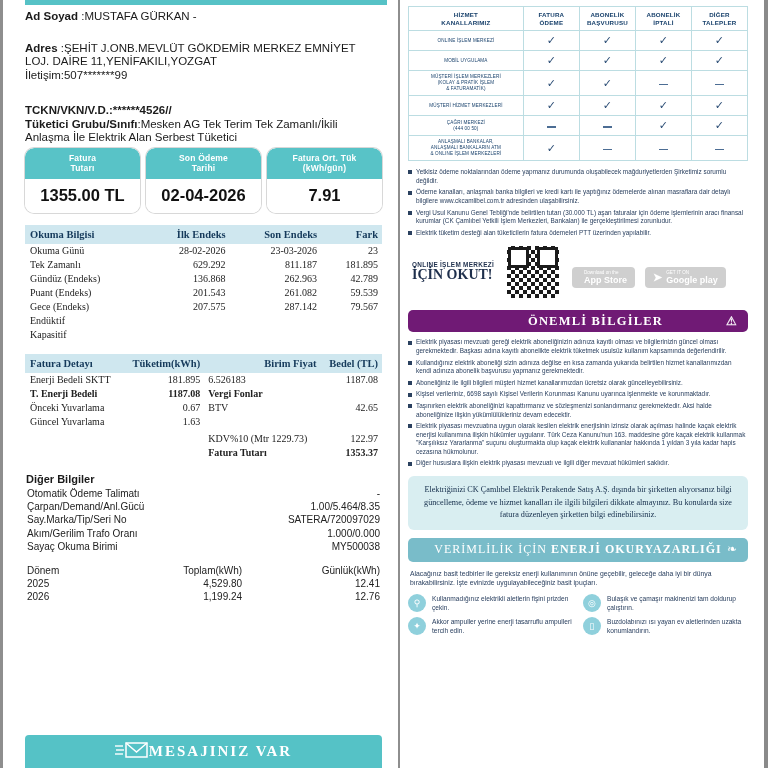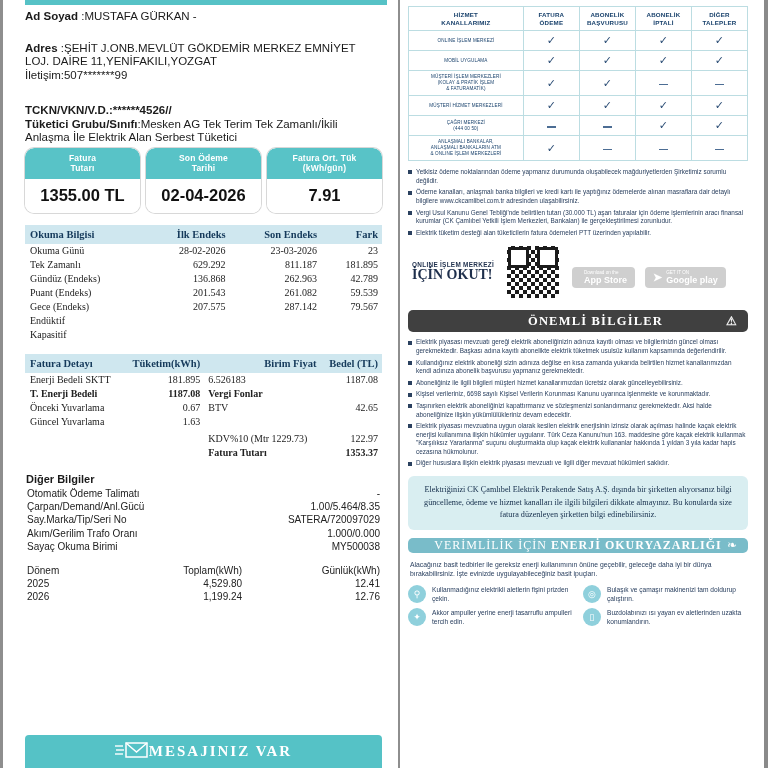--- a/index.html
+++ b/index.html
@@ -111,38 +111,38 @@
      border:3px solid #1b1b1b;background:#fff;}
   .qr:before{left:1px;top:1px;}
   .qr:after{right:1px;top:1px;}
   .store{
     display:flex;align-items:center;gap:4px;background:#cfcfcf;color:#fff;
     border-radius:4px;padding:3px 8px;font-size:9px;font-weight:bold;margin-top:10px;
   }
   .store .sub{font-size:4.6px;font-weight:normal;display:block;line-height:5px;}
 
   .band{
-    margin-top:9px;background:#404040;color:#fff;border-radius:5px;
+    margin-top:9px;background:#701a75;color:#fff;border-radius:5px;
     height:22px;display:flex;align-items:center;justify-content:center;
     position:relative;
     font-family:"Liberation Serif",serif;font-weight:bold;font-size:12.5px;
     letter-spacing:1.2px;
     padding-left:35px;
   }
   .band .ic{position:absolute;right:10px;font-size:12px;opacity:.9;}
 
   .notebox{
     margin-top:8px;background:#d9eef1;border-radius:6px;
     padding:8px 12px;text-align:center;
     font-size:8.2px;line-height:12.5px;color:#132c4a;font-weight:normal;
     font-family:"Liberation Serif",serif;
   }
   .band2{
     margin-top:8px;background:#79bcc9;color:#fff;border-radius:5px;
-    height:15px;display:flex;align-items:center;justify-content:center;
+    height:24px;display:flex;align-items:center;justify-content:center;
     position:relative;font-family:"Liberation Serif",serif;font-size:12px;letter-spacing:1px;
   }
   .band2 b{font-weight:bold;}
   .band2 .ic{position:absolute;right:10px;font-size:12px;}
 
   .eff-intro{font-size:6.8px;line-height:9.5px;color:#2b4160;margin-top:7px;padding:0 2px;}
   .tips{display:grid;grid-template-columns:1fr 1fr;gap:5px 10px;margin-top:6px;}
   .tip{display:flex;gap:6px;align-items:flex-start;}
   .tip .circ{
     width:18px;height:18px;border-radius:50%;background:#8fd0dc;flex:0 0 18px;

